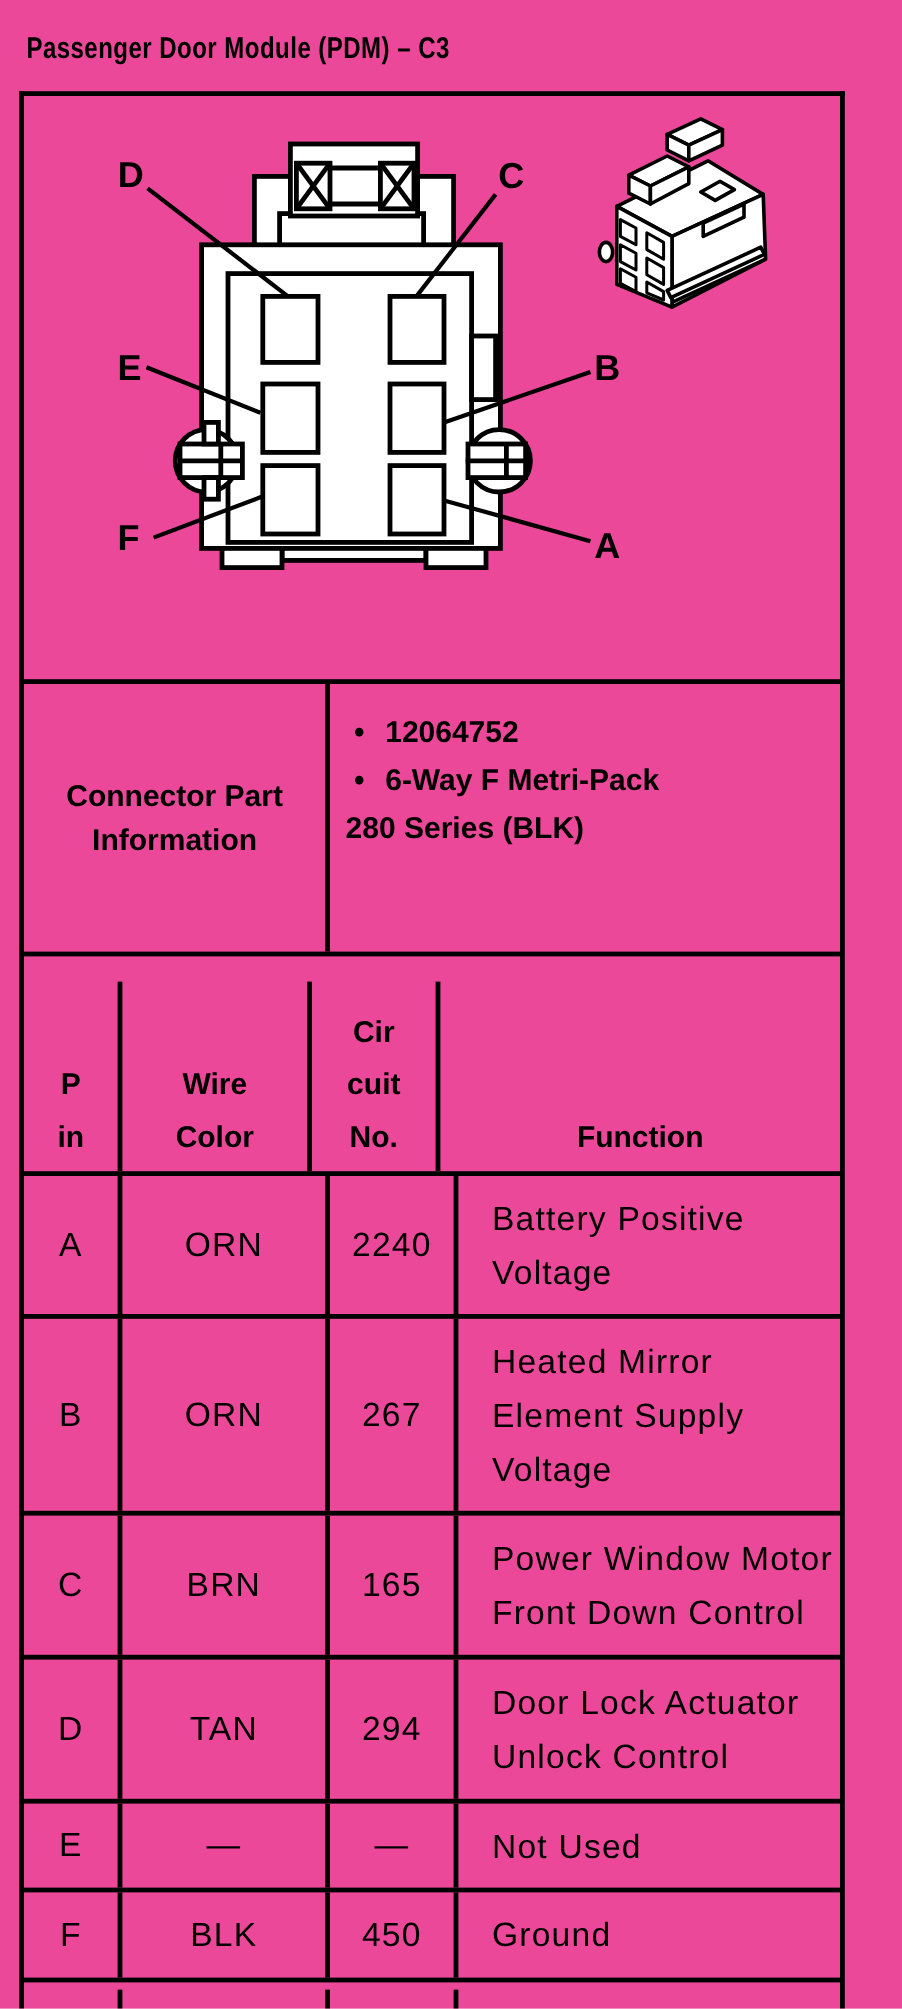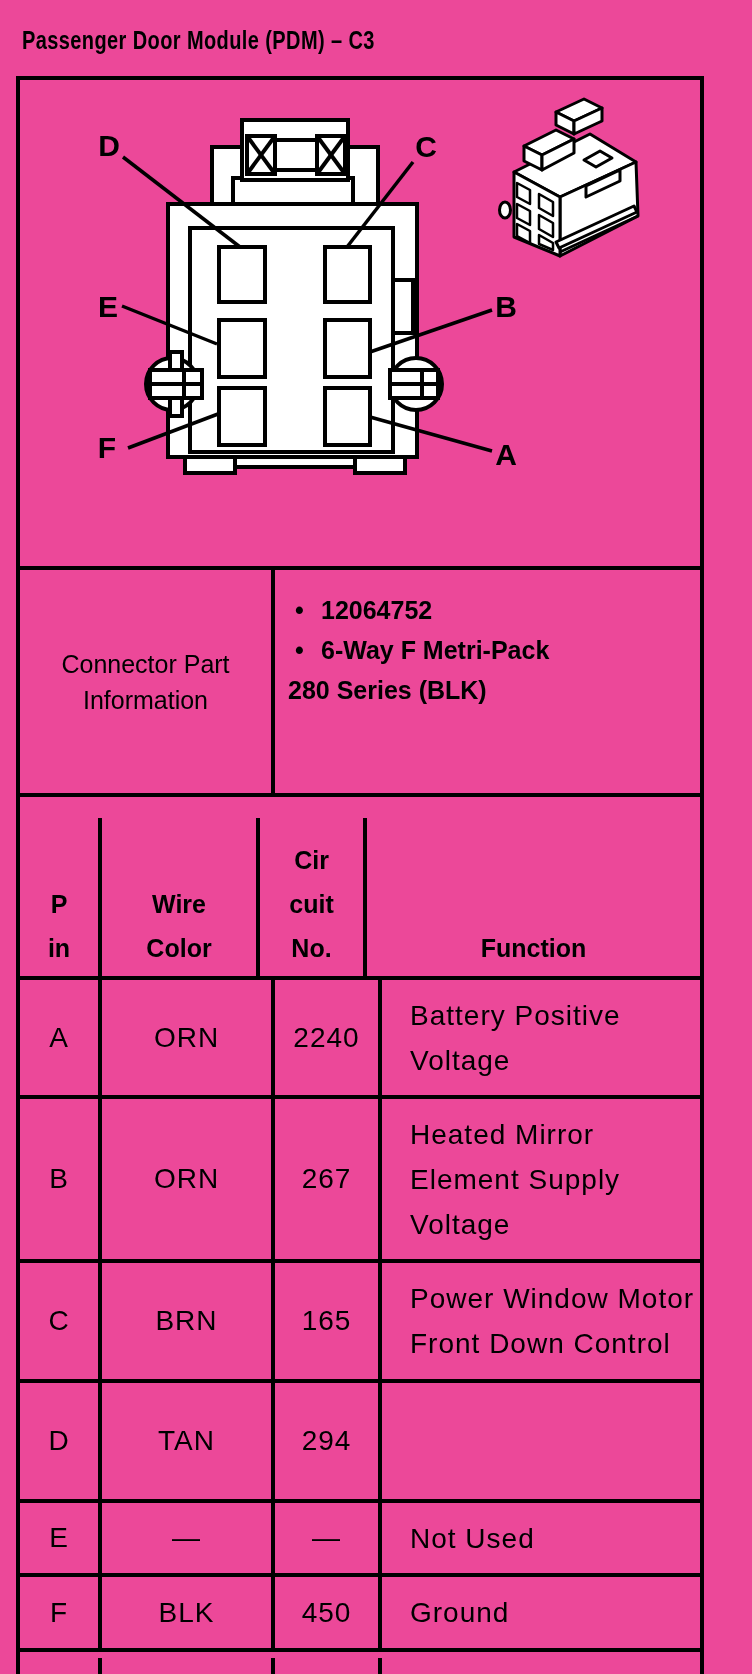--- a/index.html
+++ b/index.html
@@ -6,21 +6,21 @@
   .sheet{position:relative;width:752px;height:1674px;background:#ec4899;color:#000;
          font-family:"Liberation Sans",sans-serif;overflow:hidden;}
   .title{position:absolute;left:22px;top:26px;font-size:25px;font-weight:bold;
          white-space:nowrap;letter-spacing:.5px;transform:scaleX(.8);transform-origin:left top;}
   .frame{position:absolute;left:16px;top:76px;width:680px;height:1594px;
          border:4px solid #000;border-bottom:none;box-sizing:content-box;}
   .diagram-sec{position:relative;height:486px;border-bottom:4px solid #000;}
   .diagram-sec svg{display:block;}
   .partinfo-sec{height:223px;border-bottom:4px solid #000;display:flex;}
   .pi-left{width:251px;border-right:4px solid #000;display:flex;align-items:center;
-           justify-content:center;text-align:center;font-weight:normal;font-size:25px;
+           justify-content:center;text-align:center;font-weight:bold;font-size:25px;
            line-height:36px;white-space:pre-line;}
   .pi-right{flex:1;padding:20px 10px 0 13px;font-weight:bold;font-size:25px;line-height:40px;}
   .bullet-line{display:flex;}
   .bullet-dot{flex:0 0 26px;margin-left:7px;}
   .header-sec{height:179px;border-bottom:4px solid #000;display:flex;
               font-size:25px;font-weight:bold;}
   .hc{border-right:4px solid #000;display:flex;align-items:flex-end;justify-content:center;
       text-align:center;line-height:44px;white-space:pre-line;padding-bottom:6px;box-sizing:border-box;margin-top:21px;}
   .trow{display:flex;border-bottom:4px solid #000;font-size:28px;letter-spacing:1px;}
   .rA{height:115px}.rB{height:160px}.rC{height:116px}.rD{height:116px}.rE{height:70px}.rF{height:71px}
@@ -189,20 +189,24 @@
       <div class="c c-cir">165</div>
       <div class="c c-fn">
           <span class="fn-text">Power Window Motor
 Front Down Control</span>
         </div>
     </div>
     <div class="trow rD">
       <div class="c c-pin">D</div>
       <div class="c c-wire">TAN</div>
       <div class="c c-cir">294</div>
+      <div class="c c-fn">
+          <span class="fn-text">Door Lock Actuator
+Unlock Control</span>
+        </div>
     </div>
     <div class="trow rE">
       <div class="c c-pin">E</div>
       <div class="c c-wire">—</div>
       <div class="c c-cir">—</div>
       <div class="c c-fn">
           <span class="fn-text">Not Used</span>
         </div>
     </div>
     <div class="trow rF">

